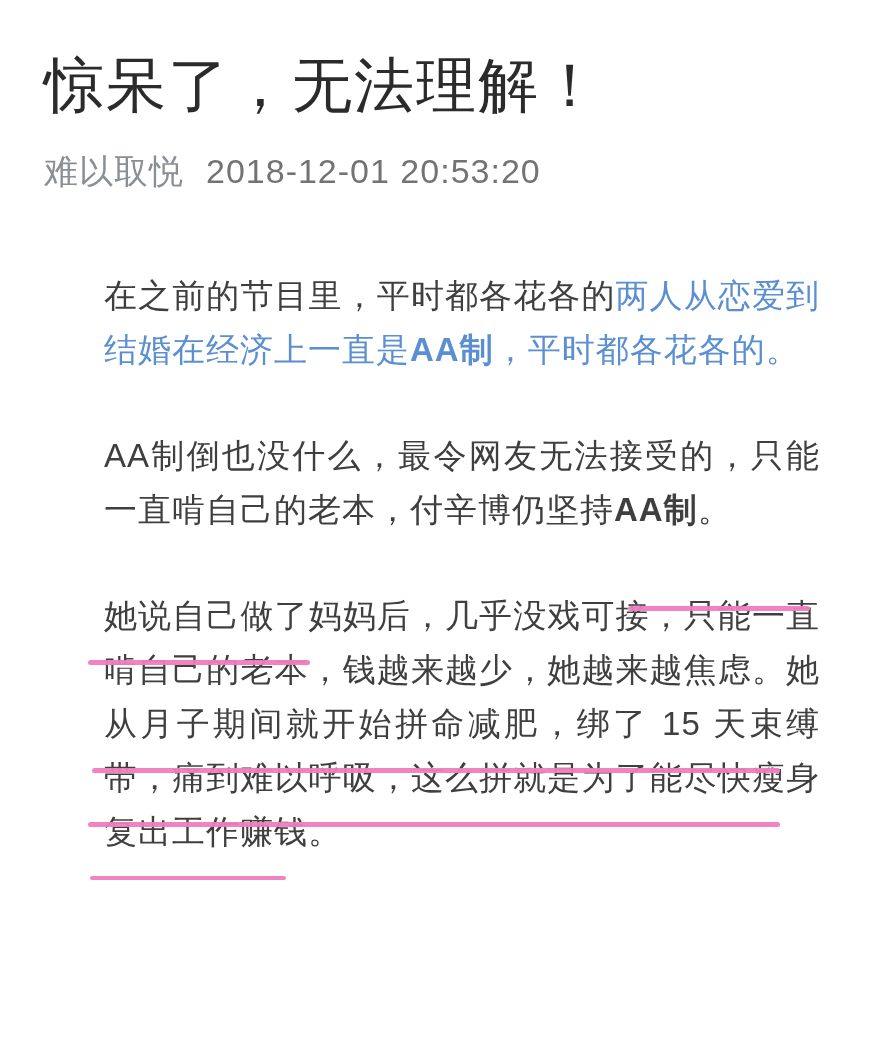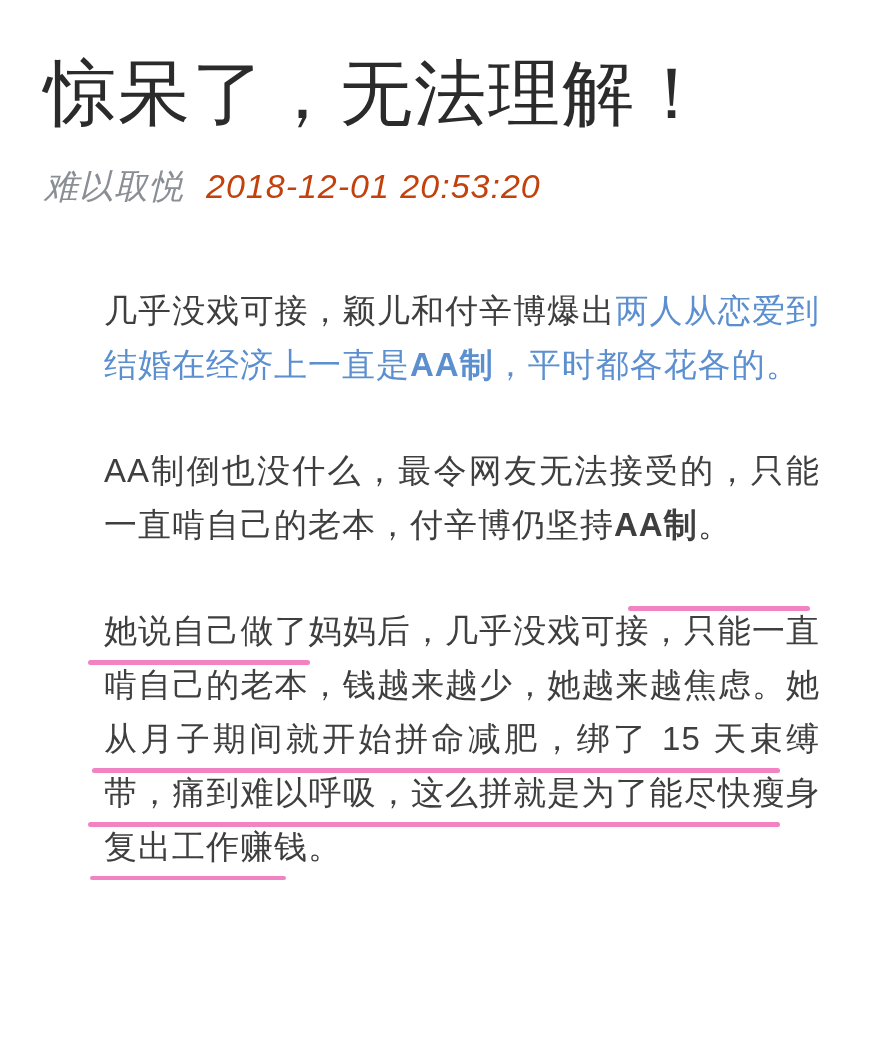--- a/index.html
+++ b/index.html
@@ -15,44 +15,43 @@
     overflow: hidden;
   }
   .article {
     width: 880px;
     height: 1042px;
     box-sizing: border-box;
     padding: 40px 44px 0 44px;
     position: relative;
   }
   .title {
-    font-size: 72px;
+    font-size: 60px;
     line-height: 1.25;
     font-weight: 400;
     color: #2b2b2b;
     letter-spacing: 2px;
     margin: 8px 0 12px 0;
     white-space: nowrap;
   }
   .meta {
     margin-top: 26px;
     display: flex;
     align-items: baseline;
     gap: 22px;
     white-space: nowrap;
-    font-style: italic;
   }
   .meta-author {
     font-size: 34px;
     color: #8a8f96;
     letter-spacing: 1px;
   }
   .meta-time {
     font-size: 34px;
-    color: #c2410c;
+    color: #737373;
     letter-spacing: 1px;
   }
   .body {
     margin-top: 74px;
     padding: 0 16px 0 60px;
   }
   p.para {
     font-size: 33px;
     line-height: 54px;
     letter-spacing: 1px;
@@ -85,21 +84,21 @@
   <h1 class="title">惊呆了，无法理解！</h1>
 
   <div class="meta">
     <span class="meta-author">难以取悦</span>
     <span class="meta-time">2018-12-01 20:53:20</span>
   </div>
 
   <div class="body">
 
     <p class="para">
-      <span>几乎没戏可接，颖儿和付辛博爆出</span><span class="link">两人从恋爱到结婚在经济上一直是</span><span class="link bold">AA制</span><span class="link">，平时都各花各的。</span>
+      <span>在之前的节目里，平时都各花各的</span><span class="link">两人从恋爱到结婚在经济上一直是</span><span class="link bold">AA制</span><span class="link">，平时都各花各的。</span>
     </p>
 
     <p class="para">
       <span>AA制</span><span>倒也没什么，最令网友无法接受的，只能一直啃自己的老本，付辛博仍坚持</span><span class="bold">AA制</span><span>。</span>
     </p>
 
     <p class="para">
       <span>她说自己做了妈妈后，几乎没戏可接，只能一直啃自己的老本，钱越来越少，她越来越焦虑。她从月子期间就开始拼命减肥，绑了 15 天束缚带，痛到难以呼吸，这么拼就是为了能尽快瘦身复出工作赚钱。</span>
     </p>
 

